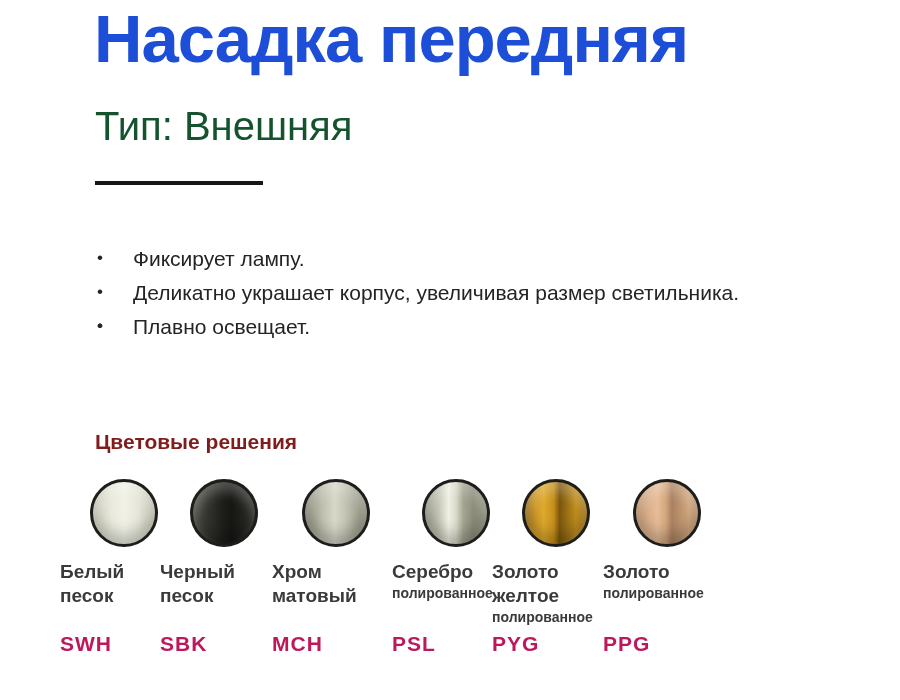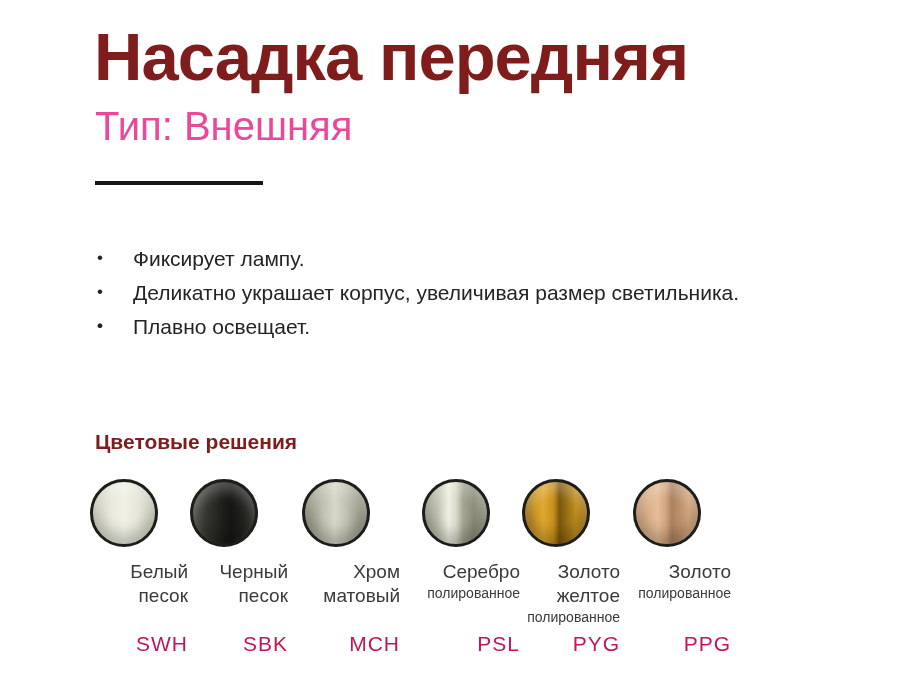--- a/index.html
+++ b/index.html
@@ -2,48 +2,48 @@
 <html><head>
 <meta charset="utf-8">
 <style>
   html,body { margin:0; padding:0; background:#ffffff; }
   .page {
     position:relative; width:900px; height:700px; background:#ffffff;
     overflow:hidden;
     font-family:"Liberation Sans","DejaVu Sans",sans-serif;
   }
   .title {
-    position:absolute; left:94px; top:18px;
+    position:absolute; left:94px; top:0;
     font-size:67px; font-weight:800; letter-spacing:-1px;
-    color:#7f1d1d; white-space:nowrap;
+    color:#1d4ed8; white-space:nowrap;
   }
   .subtitle {
     position:absolute; left:95px; top:104px;
-    font-size:40px; font-weight:500; color:#ec4899; white-space:nowrap;
+    font-size:40px; font-weight:500; color:#14532d; white-space:nowrap;
   }
   .divider {
     position:absolute; left:95px; top:181px; width:168px; height:4px;
     background:#161616;
   }
   .features {
     position:absolute; left:95px; top:242px; margin:0; padding:0; list-style:none;
   }
   .features li {
     position:relative; padding-left:38px;
     font-size:21px; line-height:34px; color:#242424; white-space:nowrap;
   }
   .features .dot {
     position:absolute; left:2px; top:-1px; font-size:17px; color:#242424;
   }
   .colors-heading {
     position:absolute; left:95px; top:430px;
     font-size:21px; font-weight:700; color:#7f1d1d;
   }
   .color-col {
-    position:absolute; top:479px; width:128px; height:182px; text-align:right;
+    position:absolute; top:479px; width:128px; height:182px; text-align:left;font-weight:bold;
   }
   .col-0 { left:60px; }
   .col-1 { left:160px; }
   .col-2 { left:272px; }
   .col-3 { left:392px; }
   .col-4 { left:492px; }
   .col-5 { left:603px; }
   .swatch {
     width:62px; height:62px; border-radius:50%;
     border:3px solid #1d1d1b; margin:0 auto;

